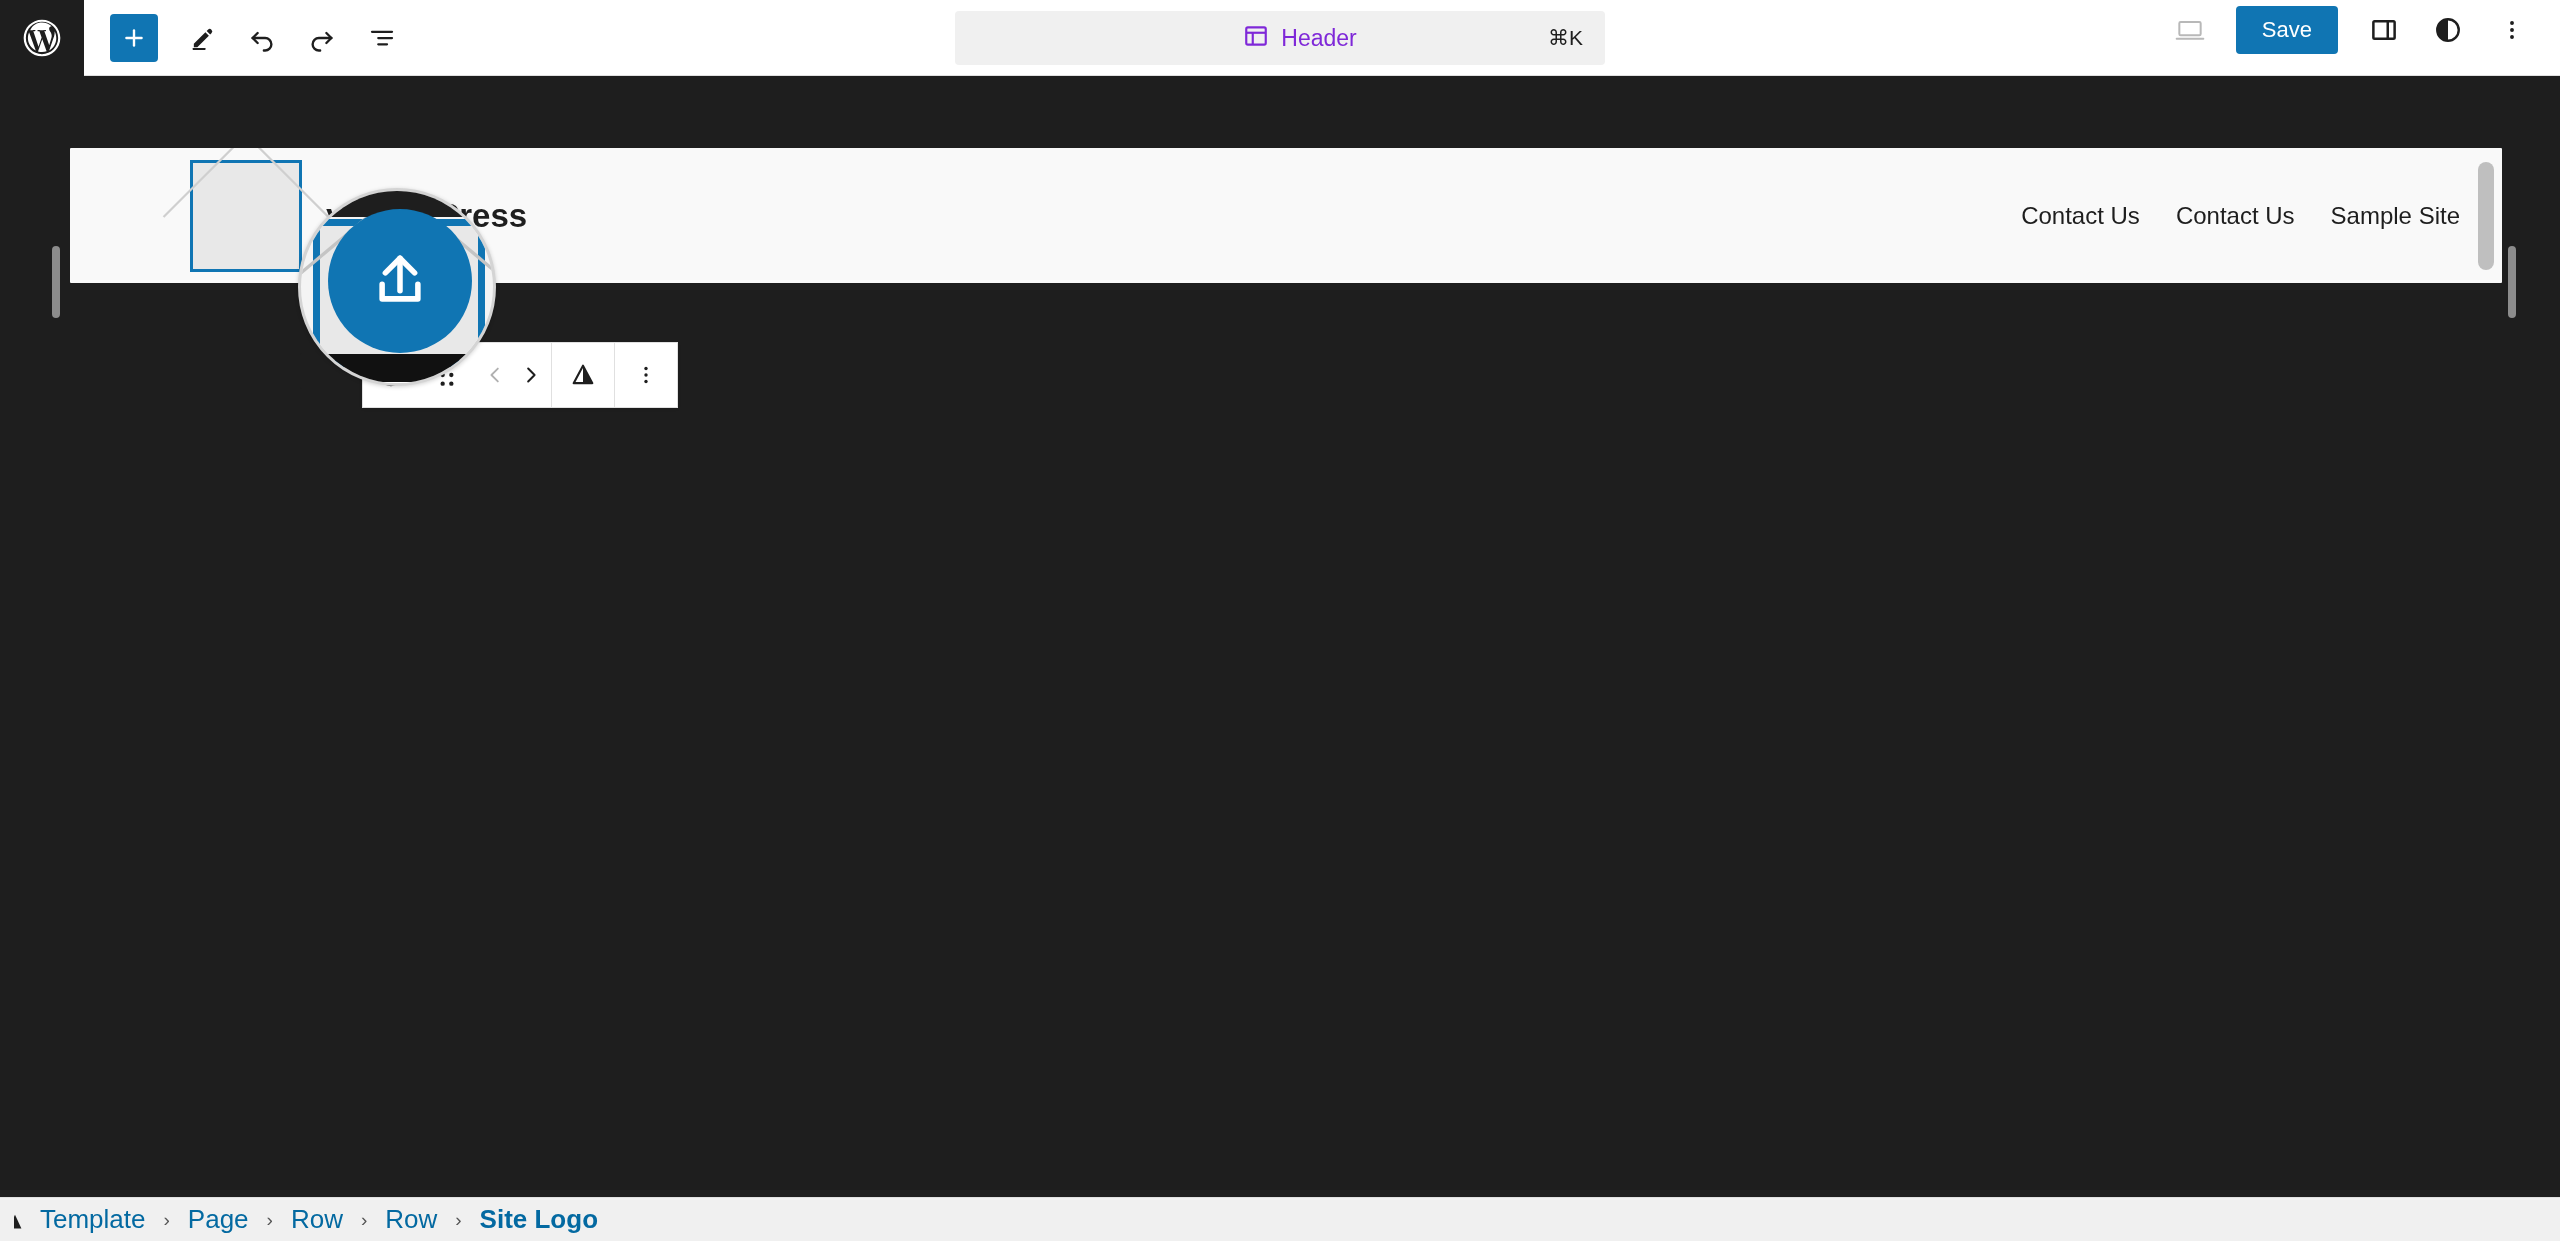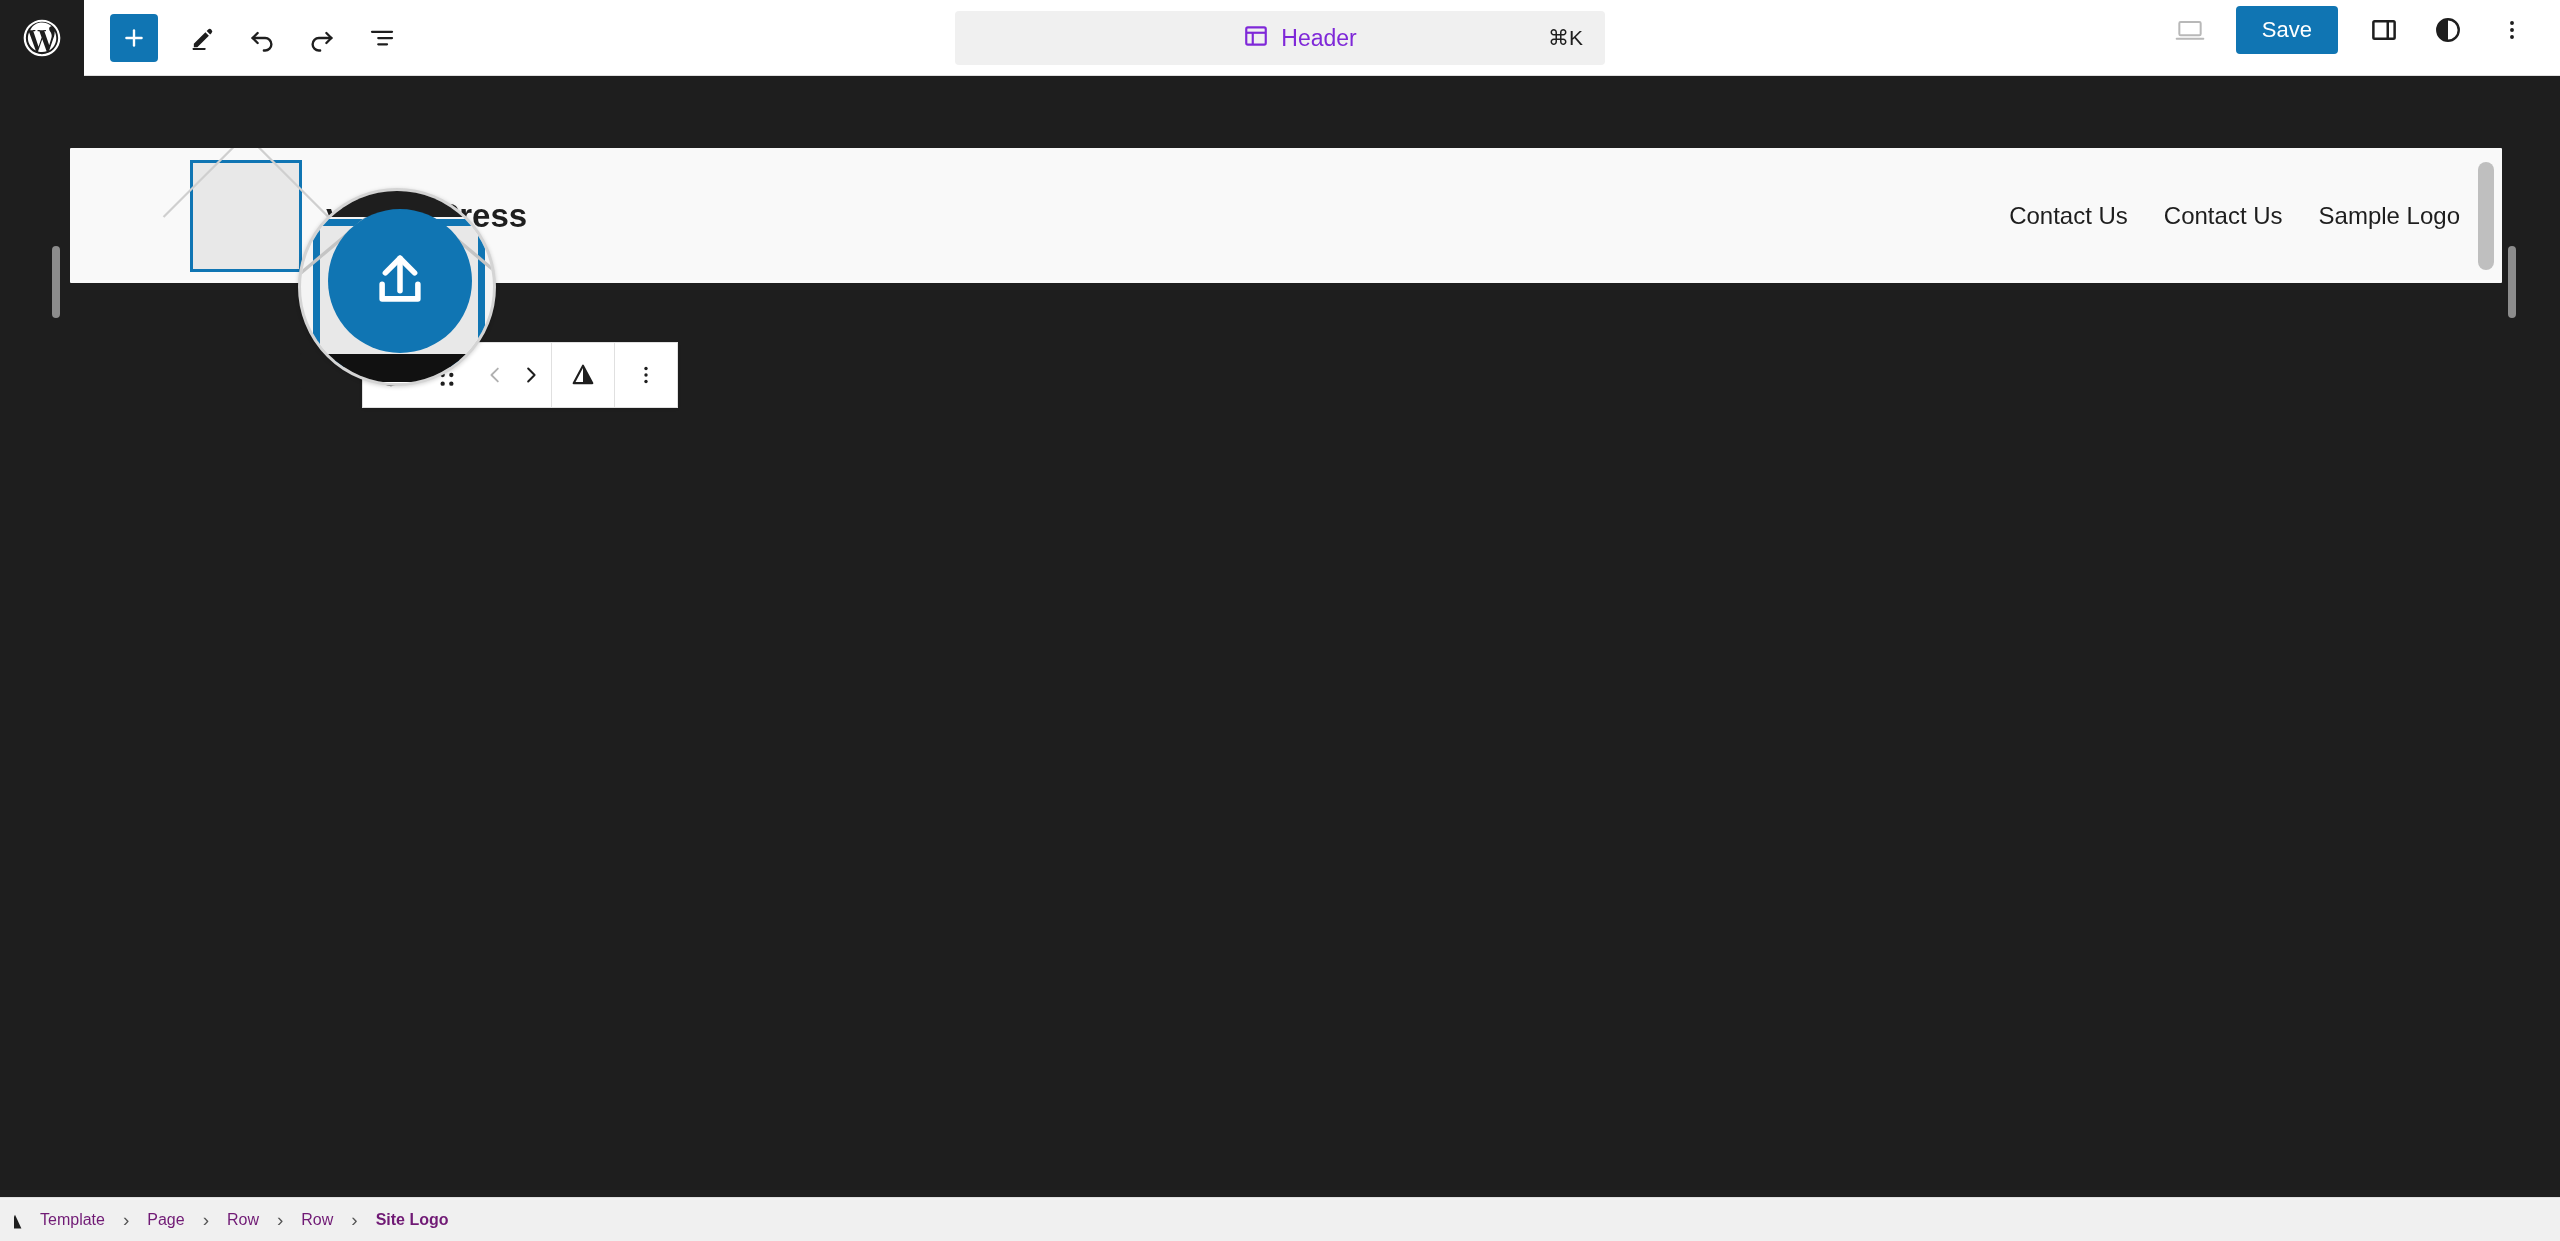--- a/index.html
+++ b/index.html
@@ -405,22 +405,22 @@
     padding-left: 14px;
     z-index: 70;
   }
 
   .bc-list {
     display: flex;
     align-items: center;
     gap: 0;
   }
   .bc-item {
-    font-size: 16px;
-    color: #701a75;
+    font-size: 26px;
+    color: #0369a1;
     font-family: "Liberation Sans", sans-serif;
     padding: 0 6px;
     cursor: pointer;
     white-space: nowrap;
   }
   .bc-item.current { cursor: default; font-weight: bold; }
   .bc-sep {
     font-size: 19px;
     color: #555;
     padding: 0 12px;
@@ -568,21 +568,21 @@
         <div class="site-branding">
           <div class="site-logo-placeholder">
             <span></span>
           </div>
           <span class="site-title">y WordPress</span>
         </div>
 
         <nav class="site-nav">
           <a href="#">Contact Us</a>
           <a href="#">Contact Us</a>
-          <a href="#">Sample Logo</a>
+          <a href="#">Sample Site</a>
         </nav>
       </div>
 
       <div class="canvas-scrollbar"></div>
     </div>
 
     <div class="block-tooltip"></div>
 
     <div class="block-toolbar">
 

